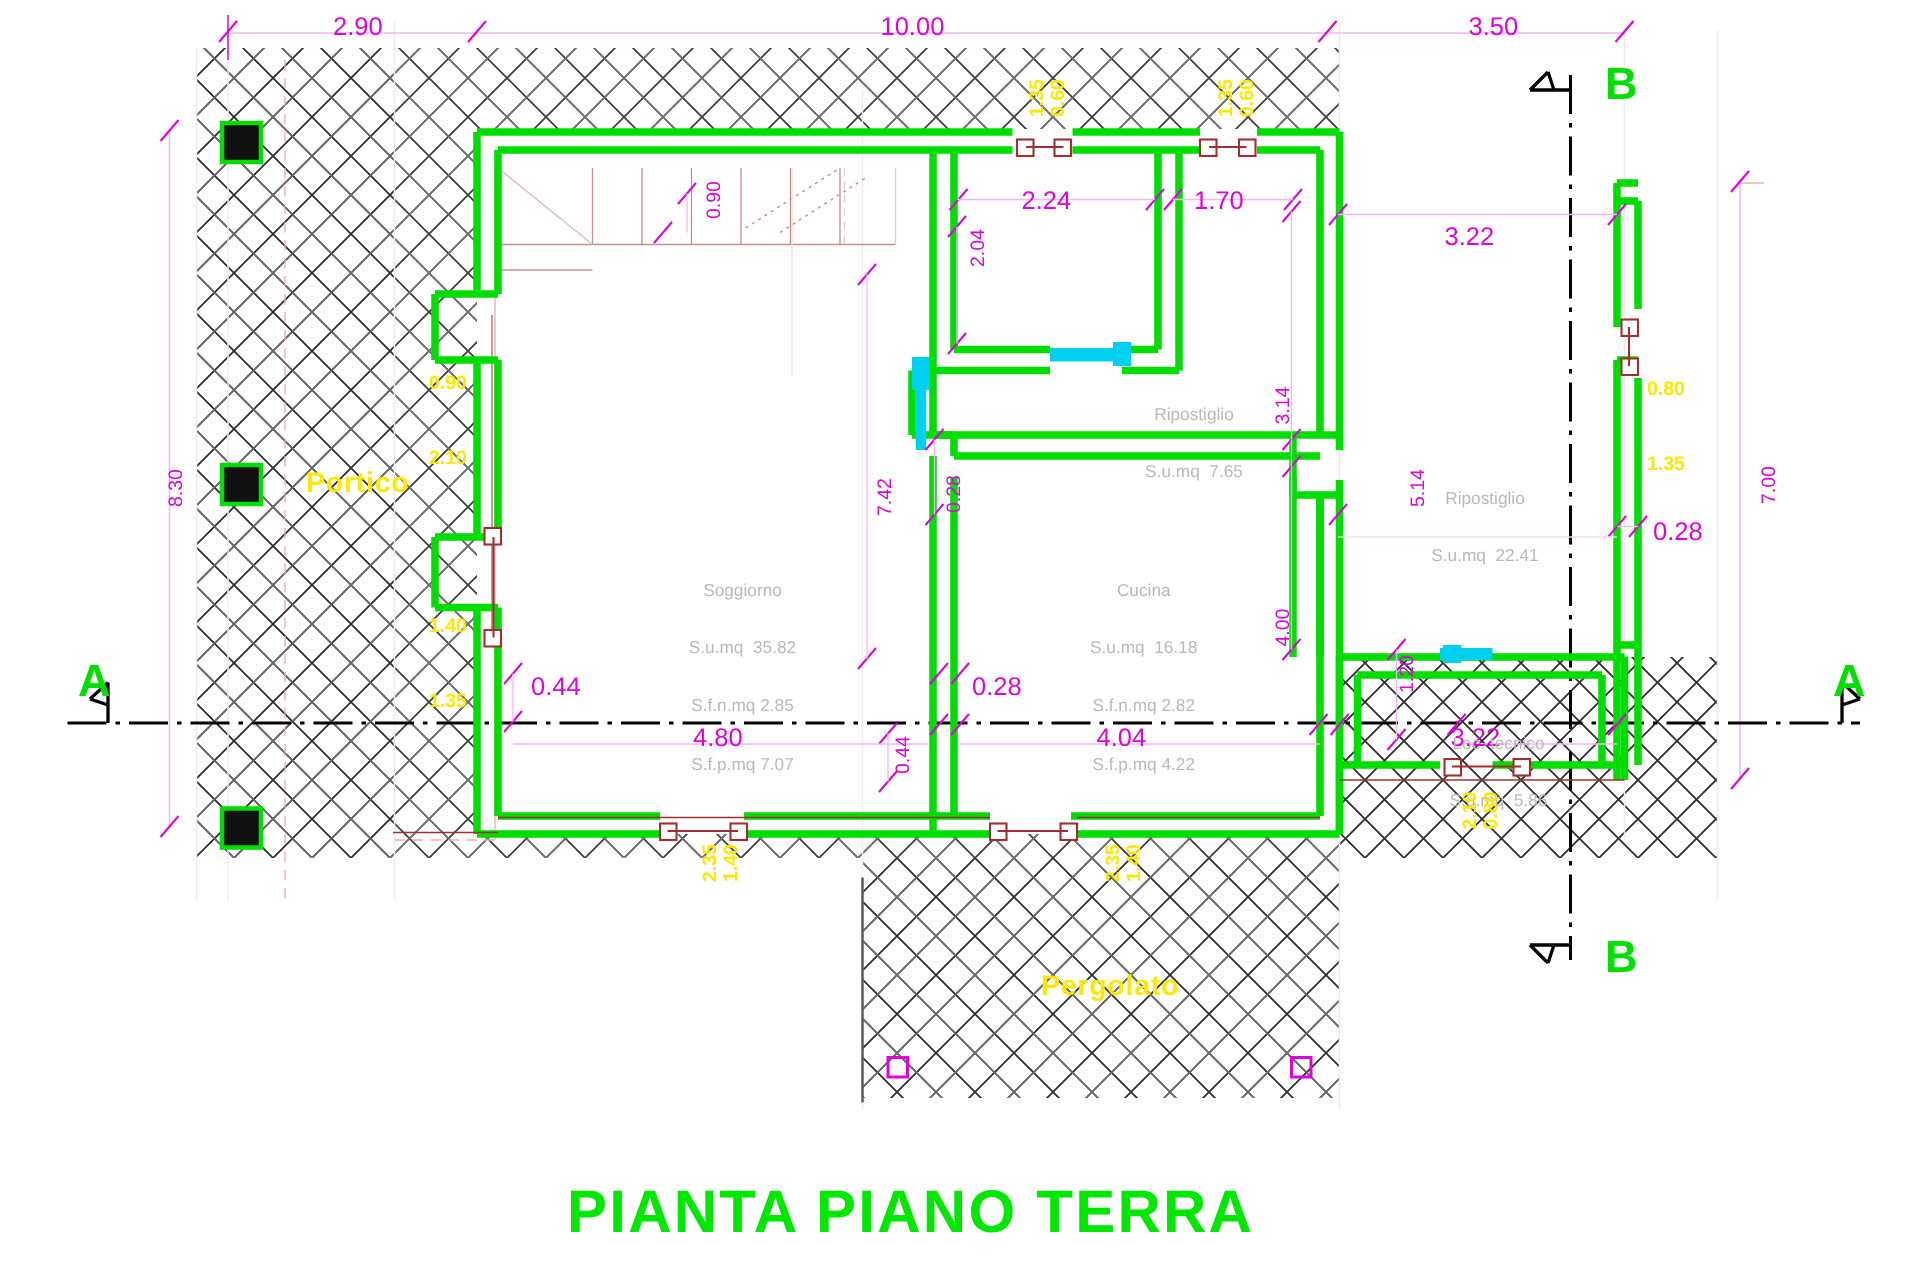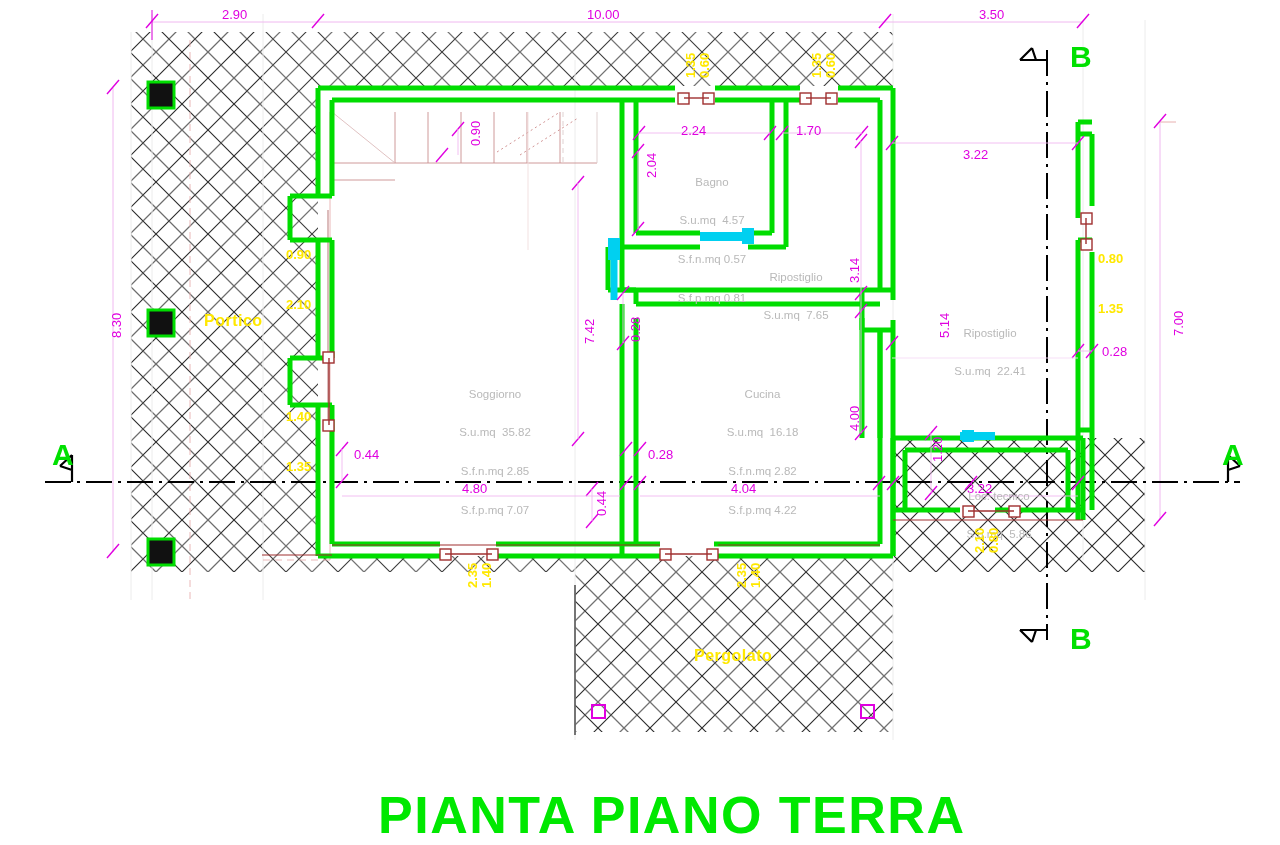--- a/index.html
+++ b/index.html
@@ -1,28 +1,28 @@
 <!DOCTYPE html>
 <html><head>
 <meta charset="utf-8">
 <style>
   html,body{margin:0;padding:0;background:#ffffff;}
   body{width:1280px;height:845px;overflow:hidden;
        font-family:"Liberation Sans", sans-serif;}
   #stage{position:relative;width:1280px;height:845px;background:#fff;}
   svg.layer{position:absolute;left:0;top:0;width:1280px;height:845px;}
   .txt{position:absolute;white-space:pre;line-height:1.12;}
-  .dim{color:#e000e0;font-size:13px;font-family:"Liberation Sans",sans-serif;}
+  .dim{color:#e000e0;font-size:17px;font-family:"Liberation Sans",sans-serif;}
   .dimv{color:#e000e0;font-size:13px;transform-origin:0 0;transform:rotate(-90deg);}
   .room{color:#b9b9b9;font-size:11.5px;text-align:center;}
   .yel{color:#ffe800;font-size:13px;font-weight:bold;}
   .yelv{color:#ffe800;font-size:13px;font-weight:bold;transform-origin:0 0;transform:rotate(-90deg);}
-  .zonelbl{color:#ffe800;font-size:16px;font-weight:bold;letter-spacing:.5px;}
+  .zonelbl{color:#ffe800;font-size:19px;font-weight:bold;letter-spacing:.5px;}
   .secmark{color:#00e000;font-size:30px;font-weight:bold;font-family:"Liberation Sans",sans-serif;}
-  .title{color:#00e800;font-size:52px;font-weight:bold;letter-spacing:1.5px;}
+  .title{color:#00e800;font-size:40px;font-weight:bold;letter-spacing:1.5px;}
 </style>
 </head>
 <body>
 
 <div id="stage">
 
   <svg class="layer" viewBox="0 0 1280 845" xmlns="http://www.w3.org/2000/svg">
     <defs>
 
       <pattern id="hatchA" width="26" height="26" patternUnits="userSpaceOnUse" patternTransform="rotate(0)">
@@ -323,26 +323,20 @@
     <div>S.f.p.mq 7.07</div>
   </div>
 
   <div class="txt room" style="left:690px;top:362px;width:145px;">
     <div>Cucina</div>
     <div>S.u.mq  16.18</div>
     <div>S.f.n.mq 2.82</div>
     <div>S.f.p.mq 4.22</div>
   </div>
 
-  <div class="txt room" style="left:648px;top:150px;width:128px;">
-    <div>Bagno</div>
-    <div>S.u.mq  4.57</div>
-    <div>S.f.n.mq 0.57</div>
-    <div>S.f.p.mq 0.81</div>
-  </div>
 
   <div class="txt room" style="left:736px;top:245px;width:120px;">
     <div>Ripostiglio</div>
     <div>S.u.mq  7.65</div>
   </div>
 
   <div class="txt room" style="left:930px;top:301px;width:120px;">
     <div>Ripostiglio</div>
     <div>S.u.mq  22.41</div>
   </div>

